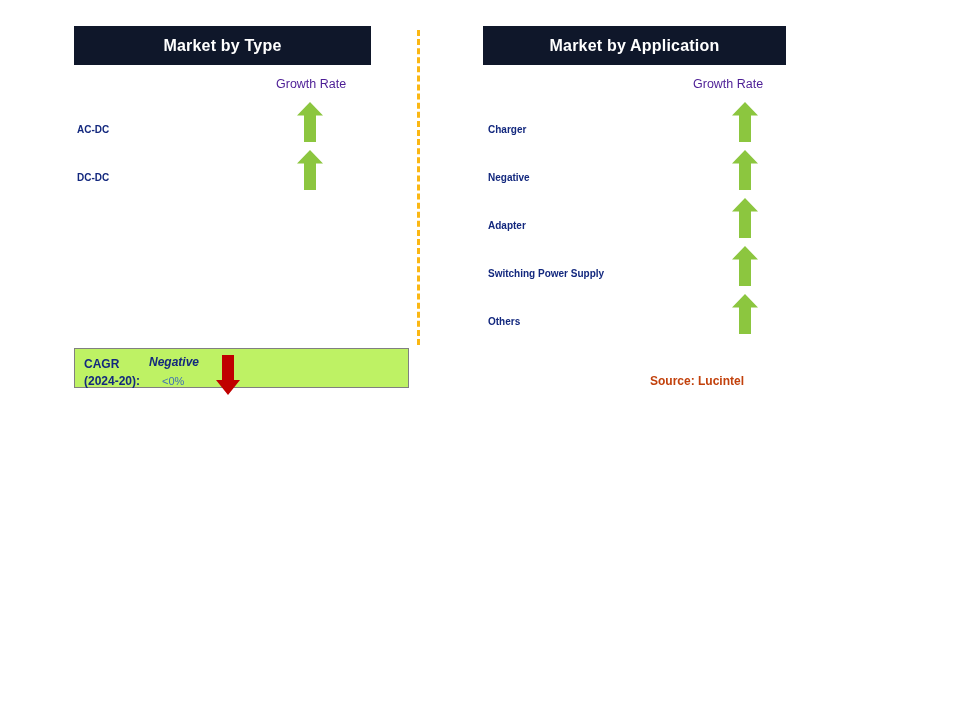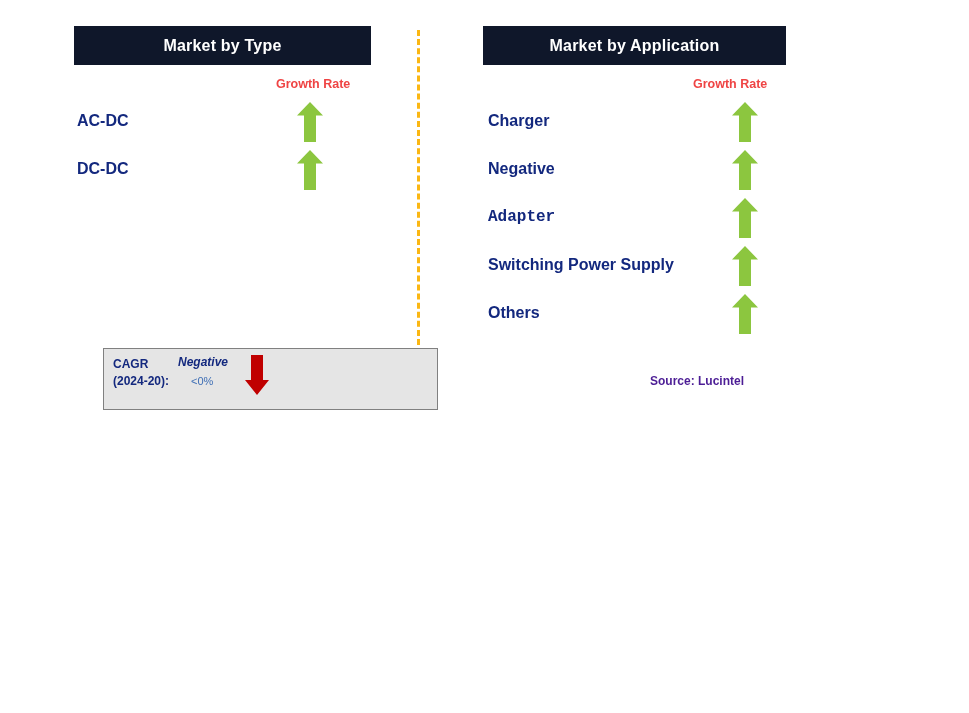--- a/index.html
+++ b/index.html
@@ -32,40 +32,40 @@
     display: flex;
     align-items: center;
     justify-content: center;
     letter-spacing: .2px;
     margin-top: 26px;
   }
 
   .growth-rate-label {
     position: absolute;
     font-size: 12.5px;
-    font-weight: bold;
-    color: #ef4444;
+    font-weight: normal;
+    color: #4c1d95;
     white-space: nowrap;
   }
   #panel-type .growth-rate-label { left: 202px; top: 77px; }
   #panel-app  .growth-rate-label { left: 210px; top: 77px; }
 
   
   .rows { position: absolute; left: 0; top: 0; width: 100%; }
   .row {
     position: absolute;
     left: 0;
     width: 100%;
     height: 48px;
   }
   .row-label {
     position: absolute;
     left: 3px;
-    top: 14px;
-    font-size: 16px;
+    top: 26px;
+    font-size: 10px;
     font-weight: bold;
     color: #13287E;
     white-space: nowrap;
   }
   #panel-app .row-label { left: 5px; }
 
   .row-arrow {
     position: absolute;
     top: 4px;
     width: 26px;
@@ -83,25 +83,24 @@
     height: 315px;
     border-left: 3px dashed #FBB713;
   }
 
   
   #legend {
     position: absolute;
     left: 74px;
     top: 348px;
     width: 335px;
-    height: 62px;
+    height: 40px;
     border: 1.5px solid #808080;
-    background: #e5e5e5;
+    background: #bef264;
     box-sizing: border-box;
-    margin-left: 29px;
   }
   .legend-cagr {
     position: absolute;
     left: 9px;
     top: 7px;
     font-size: 12px;
     font-weight: bold;
     color: #13287E;
     line-height: 17px;
     white-space: nowrap;
@@ -140,21 +139,21 @@
   #legend-grow .legend-value { left: 26px; }
   #legend-grow .legend-icon  { left: 72px; top: 3px; width: 28px; height: 44px; }
 
   
   #source {
     position: absolute;
     left: 650px;
     top: 374px;
     font-size: 12px;
     font-weight: bold;
-    color: #4c1d95;
+    color: #c2410c;
     white-space: nowrap;
   }
 </style>
 </head>
 <body>
 
 <div class="panel" id="panel-type">
   <div class="panel-header">Market by Type</div>
   <div class="growth-rate-label">Growth Rate</div>
 
@@ -194,21 +193,21 @@
       </div>
     </div>
     <div class="row" style="top:146px;">
       <div class="row-label">Negative</div>
       <div class="row-arrow">
         <svg viewBox="0 0 26 40" width="26" height="40" aria-hidden="true">
           <polygon points="13,0 26,13.5 19,13.5 19,40 7,40 7,13.5 0,13.5" fill="#8CC63F"></polygon>
         </svg>
       </div>
     </div>
-    <div class="row" style="top:194px;font-family:Liberation Mono, monospace;">
+    <div class="row" style="top:194px;">
       <div class="row-label">Adapter</div>
       <div class="row-arrow">
         <svg viewBox="0 0 26 40" width="26" height="40" aria-hidden="true">
           <polygon points="13,0 26,13.5 19,13.5 19,40 7,40 7,13.5 0,13.5" fill="#8CC63F"></polygon>
         </svg>
       </div>
     </div>
     <div class="row" style="top:242px;">
       <div class="row-label">Switching Power Supply</div>
       <div class="row-arrow">

